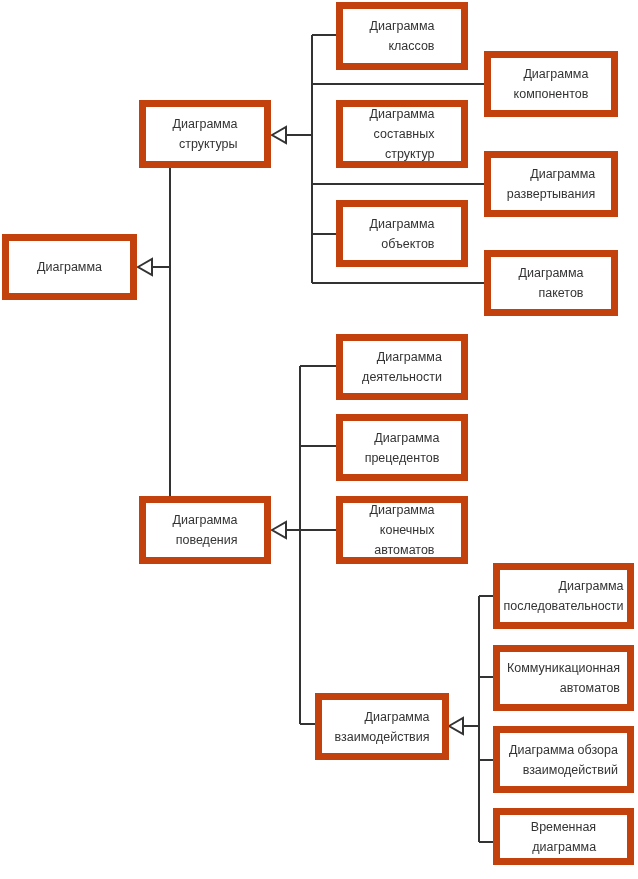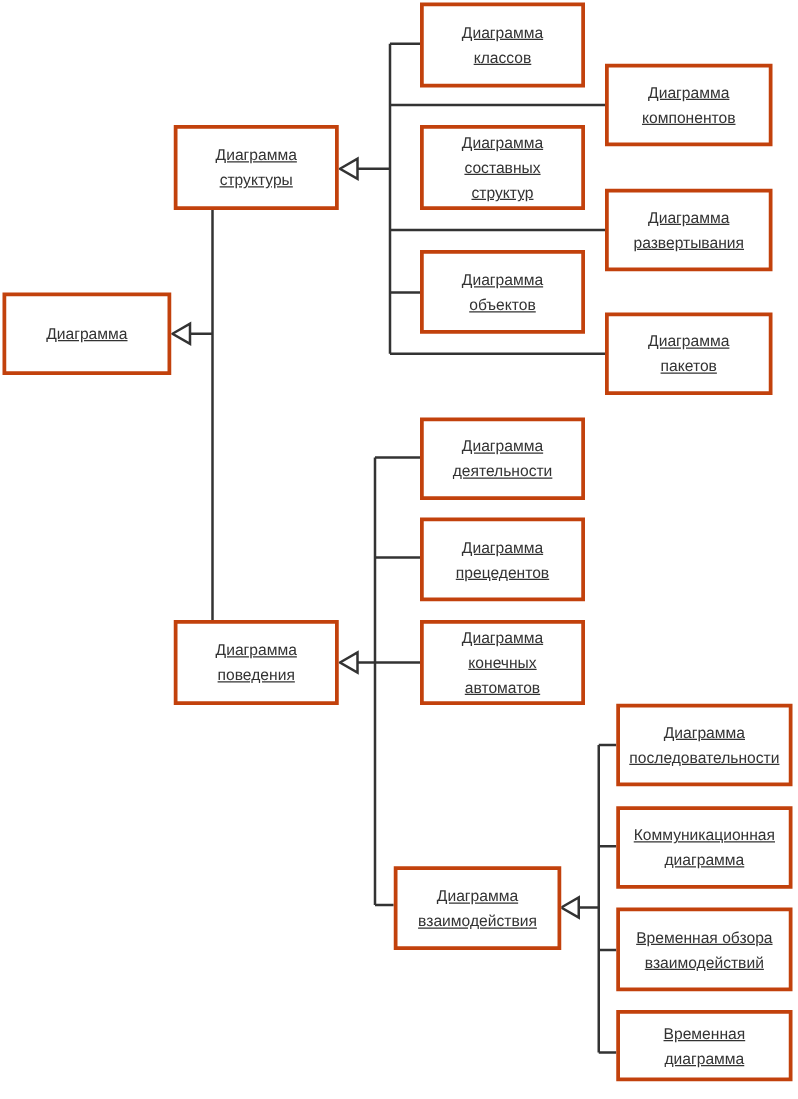--- a/index.html
+++ b/index.html
@@ -1,18 +1,18 @@
 <!DOCTYPE html>
 <html><head>
 <meta charset="utf-8">
 <style>
   html,body{margin:0;padding:0;background:#fff;}
   body{width:638px;height:879px;position:relative;overflow:hidden;font-family:"Liberation Sans",sans-serif;}
   #lines{position:absolute;left:0;top:0;}
-  .box{position:absolute;box-sizing:border-box;border:3px solid #c2410c;background:#fff;display:flex;align-items:center;justify-content:center;text-align:center;font-size:12.5px;line-height:20px;color:#333;white-space:pre-line;text-decoration:underline;}
+  .box{position:absolute;box-sizing:border-box;border:7px solid #c2410c;background:#fff;display:flex;align-items:center;justify-content:center;text-align:right;font-size:12.5px;line-height:20px;color:#333;white-space:pre-line;}
 </style>
 </head>
 <body>
 
 <svg id="lines" width="638" height="879">
   <g stroke="#333" stroke-width="2" fill="none">
 
     <line x1="170" y1="168" x2="170" y2="496"></line>
     <line x1="152" y1="267" x2="170" y2="267"></line>
 
@@ -71,17 +71,17 @@
 прецедентов</div>
 <div class="box" style="left:336px;top:496px;width:132px;height:68px;">Диаграмма
 конечных
 автоматов</div>
 
 <div class="box" style="left:315px;top:693px;width:134px;height:67px;">Диаграмма
 взаимодействия</div>
 <div class="box" style="left:493px;top:563px;width:141px;height:66px;">Диаграмма
 последовательности</div>
 <div class="box" style="left:493px;top:645px;width:141px;height:66px;">Коммуникационная
-диаграмма</div>
-<div class="box" style="left:493px;top:726px;width:141px;height:67px;">Временная обзора
+автоматов</div>
+<div class="box" style="left:493px;top:726px;width:141px;height:67px;">Диаграмма обзора
 взаимодействий</div>
 <div class="box" style="left:493px;top:808px;width:141px;height:57px;">Временная
 диаграмма</div>
 
 </body></html>

